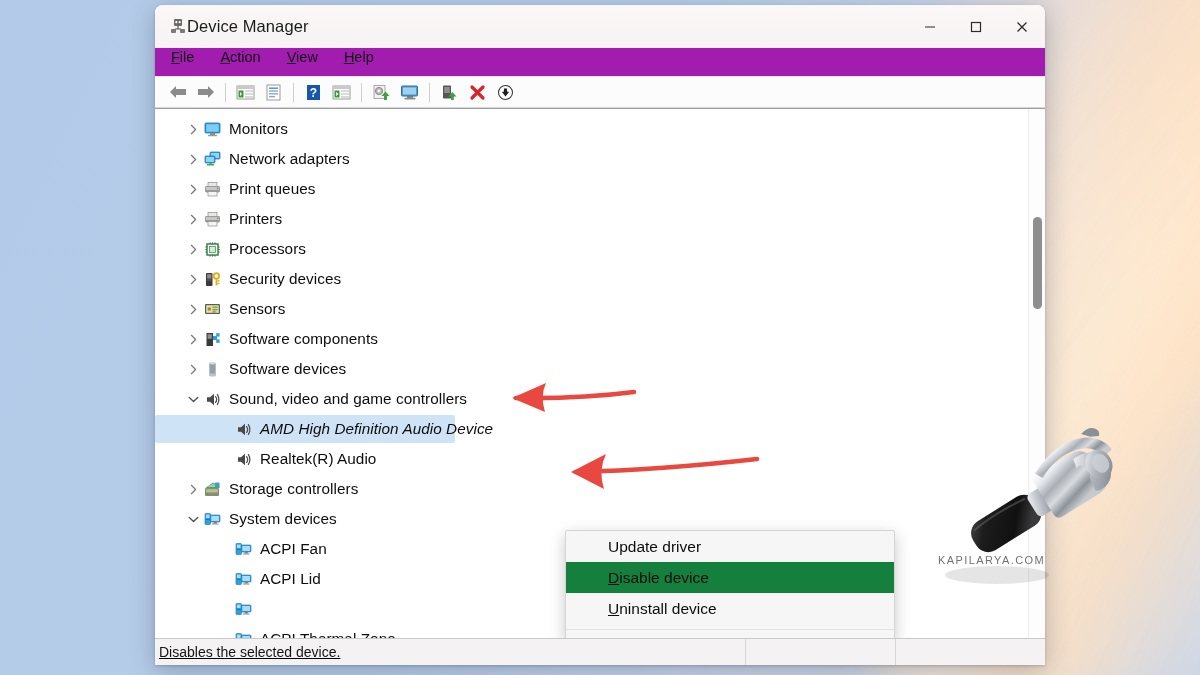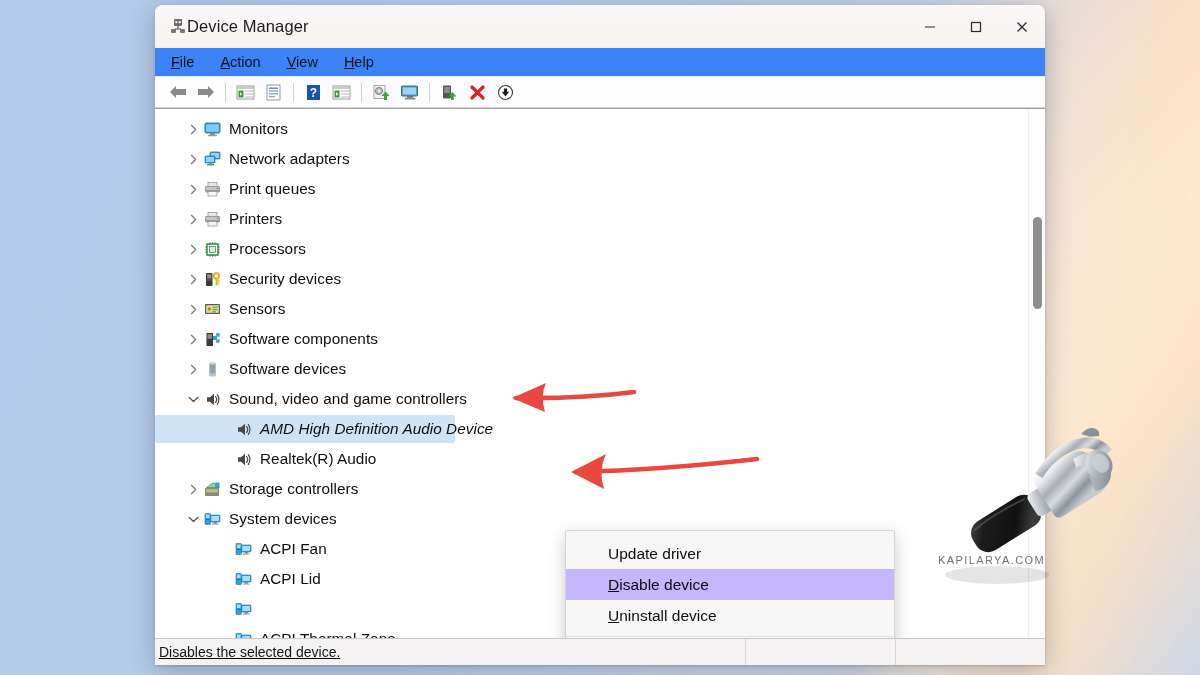--- a/index.html
+++ b/index.html
@@ -56,22 +56,22 @@
   }
   .wbtns { position: absolute; right: 0; top: 0; height: 43px; display: flex; }
   .wbtn {
     width: 46px; height: 43px; display: flex; align-items: center; justify-content: center;
     cursor: default;
   }
   .wbtn svg { display: block; }
 
   
   #menubar {
-    height: 29px; flex: 0 0 29px; display: flex; align-items: center;
-    background: #3b82f6; padding-left: 14px; border-bottom: 1px solid #eceaea;
+    height: 29px; flex: 0 0 29px; display: flex; align-items: flex-start;
+    background: #a21caf; padding-left: 14px; border-bottom: 1px solid #eceaea;
   }
   .menu-item {
     font-size: 14.5px; color: #101010; margin-right: 22px; cursor: default;
     padding: 1px 2px;
   }
   .menu-item u { text-decoration: underline; text-underline-offset: 1px; }
 
   
   #toolbar {
     height: 31px; flex: 0 0 31px; display: flex; align-items: center;
@@ -129,28 +129,28 @@
   }
   #status-text { font-size: 14px; color: #141414; padding-left: 4px; flex: 1 1 auto; }
   .status-cell { width: 150px; height: 27px; border-left: 1px solid #d6d6d6; flex: 0 0 150px; }
 
   
   #ctxmenu {
     position: absolute; left: 410px; top: 421px; width: 330px;
     background: #f6f6f6;
     border: 1px solid #d4d4d4;
     box-shadow: 0 5px 16px rgba(0,0,0,.22);
-    padding: 7px 0 4px 0; z-index: 40;
+    padding: 0 0 4px 0; z-index: 40;
     border-radius: 2px;
   }
   .ctx-item {
     height: 31px; display: flex; align-items: center; padding-left: 42px;
     font-size: 15.5px; color: #0d0d0d; cursor: default;
   }
-  .ctx-item.hl { background: #c4b5fd; }
+  .ctx-item.hl { background: #15803d; }
   .ctx-item u { text-decoration: underline; text-underline-offset: 1px; }
   .ctx-sep { height: 1px; background: #e2e2e2; margin: 5px 0; }
 
   
   #annots { position: absolute; inset: 0; pointer-events: none; z-index: 60; }
 
   
   #watermark {
     position: absolute; left: 905px; top: 425px; width: 250px; height: 185px; z-index: 5;
   }

